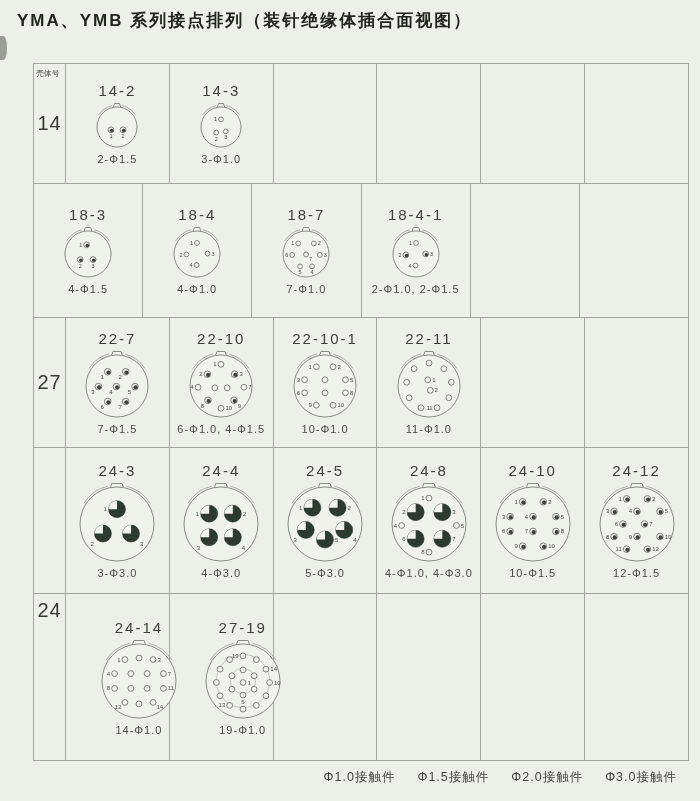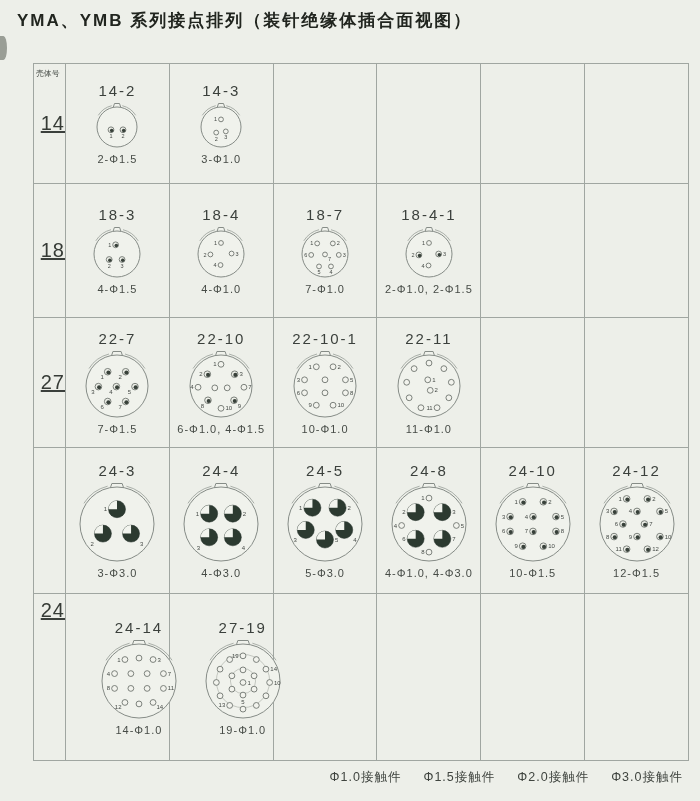--- a/index.html
+++ b/index.html
@@ -27,40 +27,39 @@
   .tbl{
     position:absolute;left:33px;top:63px;width:656px;
     border:1px solid var(--grid);
     box-sizing:border-box;
     background:var(--page-bg);
   }
   .trow{display:flex;border-bottom:1px solid var(--grid);box-sizing:border-box;}
   .trow:last-child{border-bottom:none;gap:43px;}
   .shell-cell{
     flex:0 0 32px;width:32px;border-right:1px solid var(--grid);
-    position:relative;display:flex;align-items:center;justify-content:flex-end;
+    position:relative;display:flex;align-items:center;justify-content:center;
     box-sizing:border-box;
-    text-decoration:underline;
   }
   .shell-cell.top{align-items:flex-start;padding-top:5px;}
   .shell-head{
     position:absolute;top:5px;left:2px;font-size:8.5px;color:#474c47;
     letter-spacing:0;white-space:nowrap;transform:scale(.92);transform-origin:left top;
   }
   .shell-num{font-size:20px;color:#363b36;letter-spacing:1px;}
   .cell{
     flex:1 1 0;min-width:0;border-right:1px solid var(--grid);
     display:flex;flex-direction:column;align-items:center;justify-content:center;
     box-sizing:border-box;
   }
   .cell:last-child{border-right:none;}
   .model-name{font-size:15px;letter-spacing:2px;color:#3b403c;margin-bottom:2px;white-space:nowrap;text-align:center;}
   .caption{font-size:11px;letter-spacing:1px;color:#464b46;margin-top:3px;white-space:nowrap;}
   .legend{
-    position:absolute;top:769px;right:17px;
+    position:absolute;top:769px;right:23px;
     font-size:12.5px;color:#3f443f;letter-spacing:1px;white-space:nowrap;
   }
   .legend span{margin-left:22px;}
   svg{display:block;}
 </style>
 </head>
 <body>
 
 <div class="title">YMA、YMB 系列接点排列（装针绝缘体插合面视图）</div>
 <div class="smudge"></div>
@@ -111,23 +110,20 @@
           </g>
         </svg>
         <div class="caption">3-Φ1.0</div>
       </div>
       <div class="cell"></div>
       <div class="cell"></div>
       <div class="cell"></div>
       <div class="cell"></div>
     </div>
     <div class="trow" style="height: 134px;">
-      <div class="shell-cell">
-        <span class="shell-num">18</span>
-      </div>
       <div class="cell">
         <div class="model-name">18-3</div>
         <svg width="70" height="55" viewBox="0 0 70 55">
           <path d="M 30.86 7 L 32.36 2.5 L 37.64 2.5 L 39.14 7" fill="#f0f2ec" stroke="#868c87" stroke-width="1"></path>
           <circle cx="35" cy="29" r="23" fill="#f0f2ec" stroke="#868c87" stroke-width="1"></circle>
           <path d="M 41.0 4.7 A 25 25 0 0 1 56.2 15.8" fill="none" stroke="#989e98" stroke-width="0.8"></path>
           <path d="M 13.8 15.8 A 25 25 0 0 1 29.0 4.7" fill="none" stroke="#989e98" stroke-width="0.8"></path>
           <g>
             <circle cx="33.62" cy="19.799999999999997" r="2.9" fill="#edefe8" stroke="#6f756f" stroke-width="0.9"></circle>
             <circle cx="34.32" cy="20.499999999999996" r="1.798" fill="#38413a"></circle>

